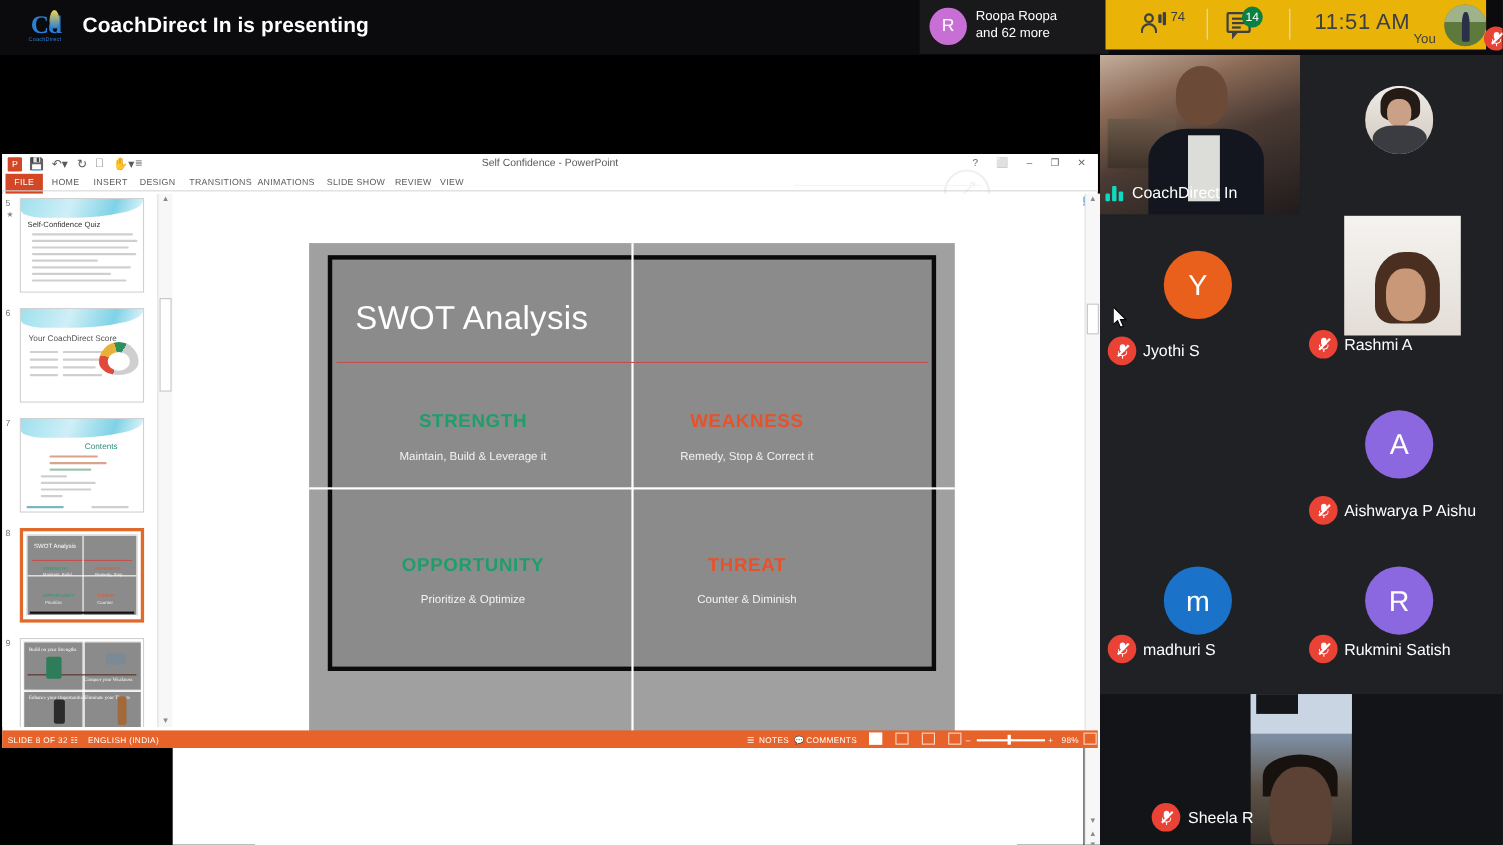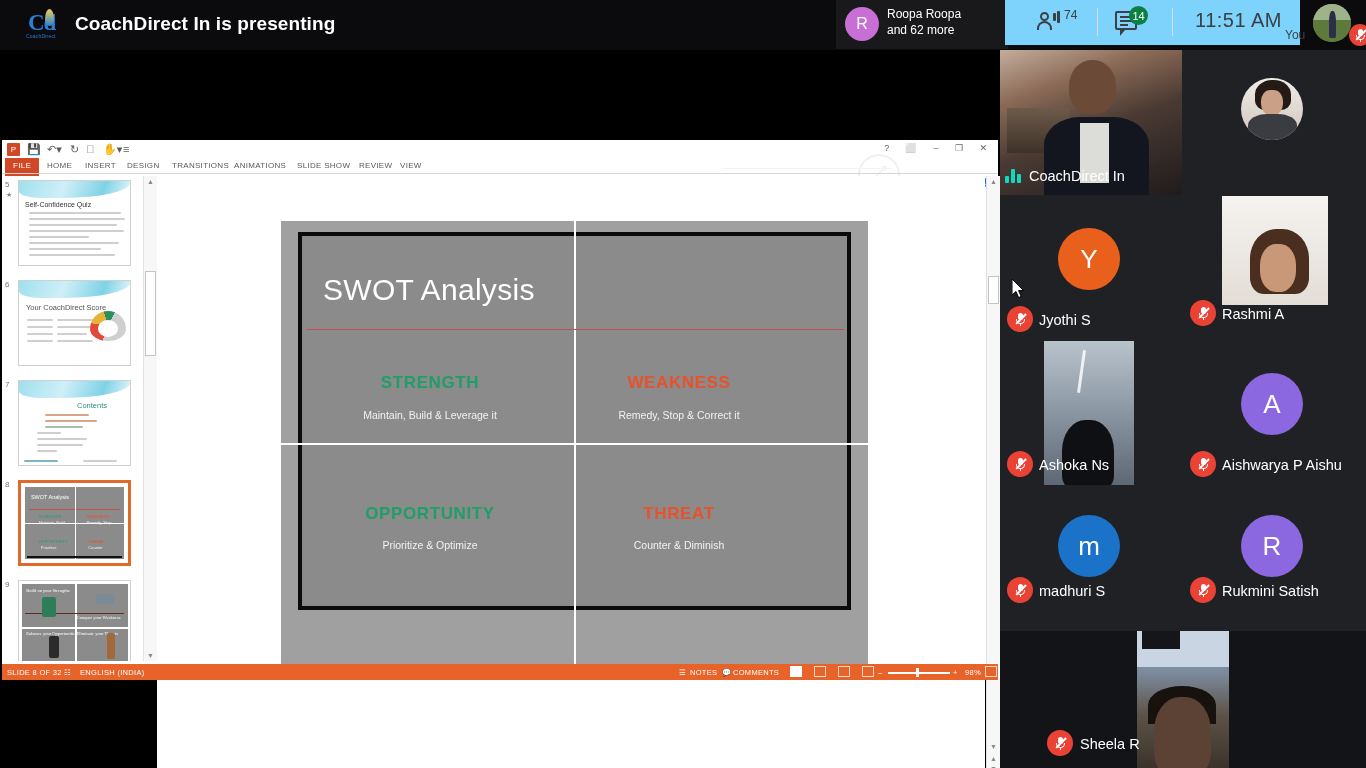--- a/index.html
+++ b/index.html
@@ -11,21 +11,21 @@
   .brand-logo{position:absolute;left:28px;top:8px;width:32px;height:34px;}
   .brand-logo .cd{position:absolute;left:0;top:2px;font-size:23px;font-weight:700;color:#2b7fd4;font-family:"Liberation Serif",serif;letter-spacing:-1px;}
   .brand-logo .flame{position:absolute;left:17px;top:1px;width:9px;height:17px;background:linear-gradient(#f6d44a,#2b7fd4);border-radius:50% 50% 45% 45%/60% 60% 40% 40%;}
   .brand-logo .sub{position:absolute;left:-2px;top:25px;font-size:5px;color:#2b7fd4;letter-spacing:.2px;white-space:nowrap;}
   .present-title{position:absolute;left:75px;top:13px;font-size:19px;color:#fff;font-weight:700;letter-spacing:.1px;}
 
   .speaker-chip{position:absolute;left:836px;top:0;width:172px;height:49px;background:#19191c;}
   .speaker-av{position:absolute;left:9px;top:7px;width:34px;height:34px;border-radius:50%;background:#c86fd6;color:#fff;font-size:16px;display:flex;align-items:center;justify-content:center;}
   .speaker-nm{position:absolute;left:51px;top:6px;font-size:12px;color:#fff;line-height:16px;width:118px;}
 
-  .ctrl-pod{position:absolute;left:1005px;top:0;width:295px;height:45px;background:#7dd3fc;border-bottom-left-radius:0;}
+  .ctrl-pod{position:absolute;left:1005px;top:0;width:346px;height:45px;background:#eab308;border-bottom-left-radius:0;}
   .ppl{position:absolute;left:32px;top:10px;display:flex;align-items:flex-start;}
   .ico-people{width:26px;height:20px;position:relative;}
   .ico-people .hd{position:absolute;left:3px;top:2px;width:9px;height:9px;border-radius:50%;border:2px solid #3c4043;box-sizing:border-box;}
   .ico-people .bd{position:absolute;left:0px;top:11px;width:15px;height:9px;border:2px solid #3c4043;border-bottom:none;border-radius:8px 8px 0 0;box-sizing:border-box;}
   .ico-people .bar1{position:absolute;left:16px;top:3px;width:3px;height:8px;background:#3c4043;border-radius:1px;}
   .ico-people .bar2{position:absolute;left:20px;top:1px;width:3px;height:12px;background:#3c4043;border-radius:1px;}
   .cnt-sup{font-size:12px;color:#3c4043;margin-left:1px;margin-top:-2px;}
   .divider-v{position:absolute;top:8px;width:1px;height:28px;background:#dadce0;}
   .chat-wrap{position:absolute;left:110px;top:8px;width:34px;height:28px;}
   .ico-chat{position:absolute;left:0;top:3px;width:22px;height:19px;border:2px solid #3c4043;border-radius:2px;box-sizing:border-box;}
@@ -266,35 +266,20 @@
           <span class="mic-x">
             <i class="cap"></i>
             <i class="arc"></i>
             <i class="stm"></i>
             <i class="slash"></i>
           </span>
         </span>
     <span class="label" style="left:39px;bottom:18px;">Rashmi A</span>
   </div>
 
-  <div class="tile" style="left:0;top:296px;width:182px;height:144px;">
-    <div class="vid v-ashoka" style="left:44px;top:0;width:90px;height:144px;">
-          <span class="bolt"></span>
-          <span class="h"></span>
-        </div>
-    <span class="t-mute" style="left:7px;bottom:8px;">
-          <span class="mic-x">
-            <i class="cap"></i>
-            <i class="arc"></i>
-            <i class="stm"></i>
-            <i class="slash"></i>
-          </span>
-        </span>
-    <span class="label" style="left:39px;bottom:12px;">Ashoka Ns</span>
-  </div>
 
   <div class="tile" style="left:183px;top:296px;width:183px;height:144px;">
     <div class="init-av" style="left:58px;top:32px;width:62px;height:62px;background:#8b68e0;font-size:26px;">A</div>
     <span class="t-mute" style="left:7px;bottom:8px;">
           <span class="mic-x">
             <i class="cap"></i>
             <i class="arc"></i>
             <i class="stm"></i>
             <i class="slash"></i>
           </span>
@@ -350,20 +335,21 @@
 <div class="ppt">
 
   <div class="qat">
     <span class="pp-ico">P</span>
     <span class="qi" style="left:25px">💾</span>
     <span class="qi" style="left:45px">↶▾</span>
     <span class="qi" style="left:68px">↻</span>
     <span class="qi" style="left:85px">⎕</span>
     <span class="qi" style="left:101px">✋▾</span>
     <span class="qi" style="left:121px">≡</span>
+    <span class="win-title">Self Confidence - PowerPoint</span>
     <span class="win-btns">? ⬜ – ❐ ✕</span>
   </div>
 
   <div class="ribbon">
     <span class="tab file">FILE</span>
     <span class="tab" style="left:45px">HOME</span>
     <span class="tab" style="left:83px">INSERT</span>
     <span class="tab" style="left:125px">DESIGN</span>
     <span class="tab" style="left:170px">TRANSITIONS</span>
     <span class="tab" style="left:232px">ANIMATIONS</span>

